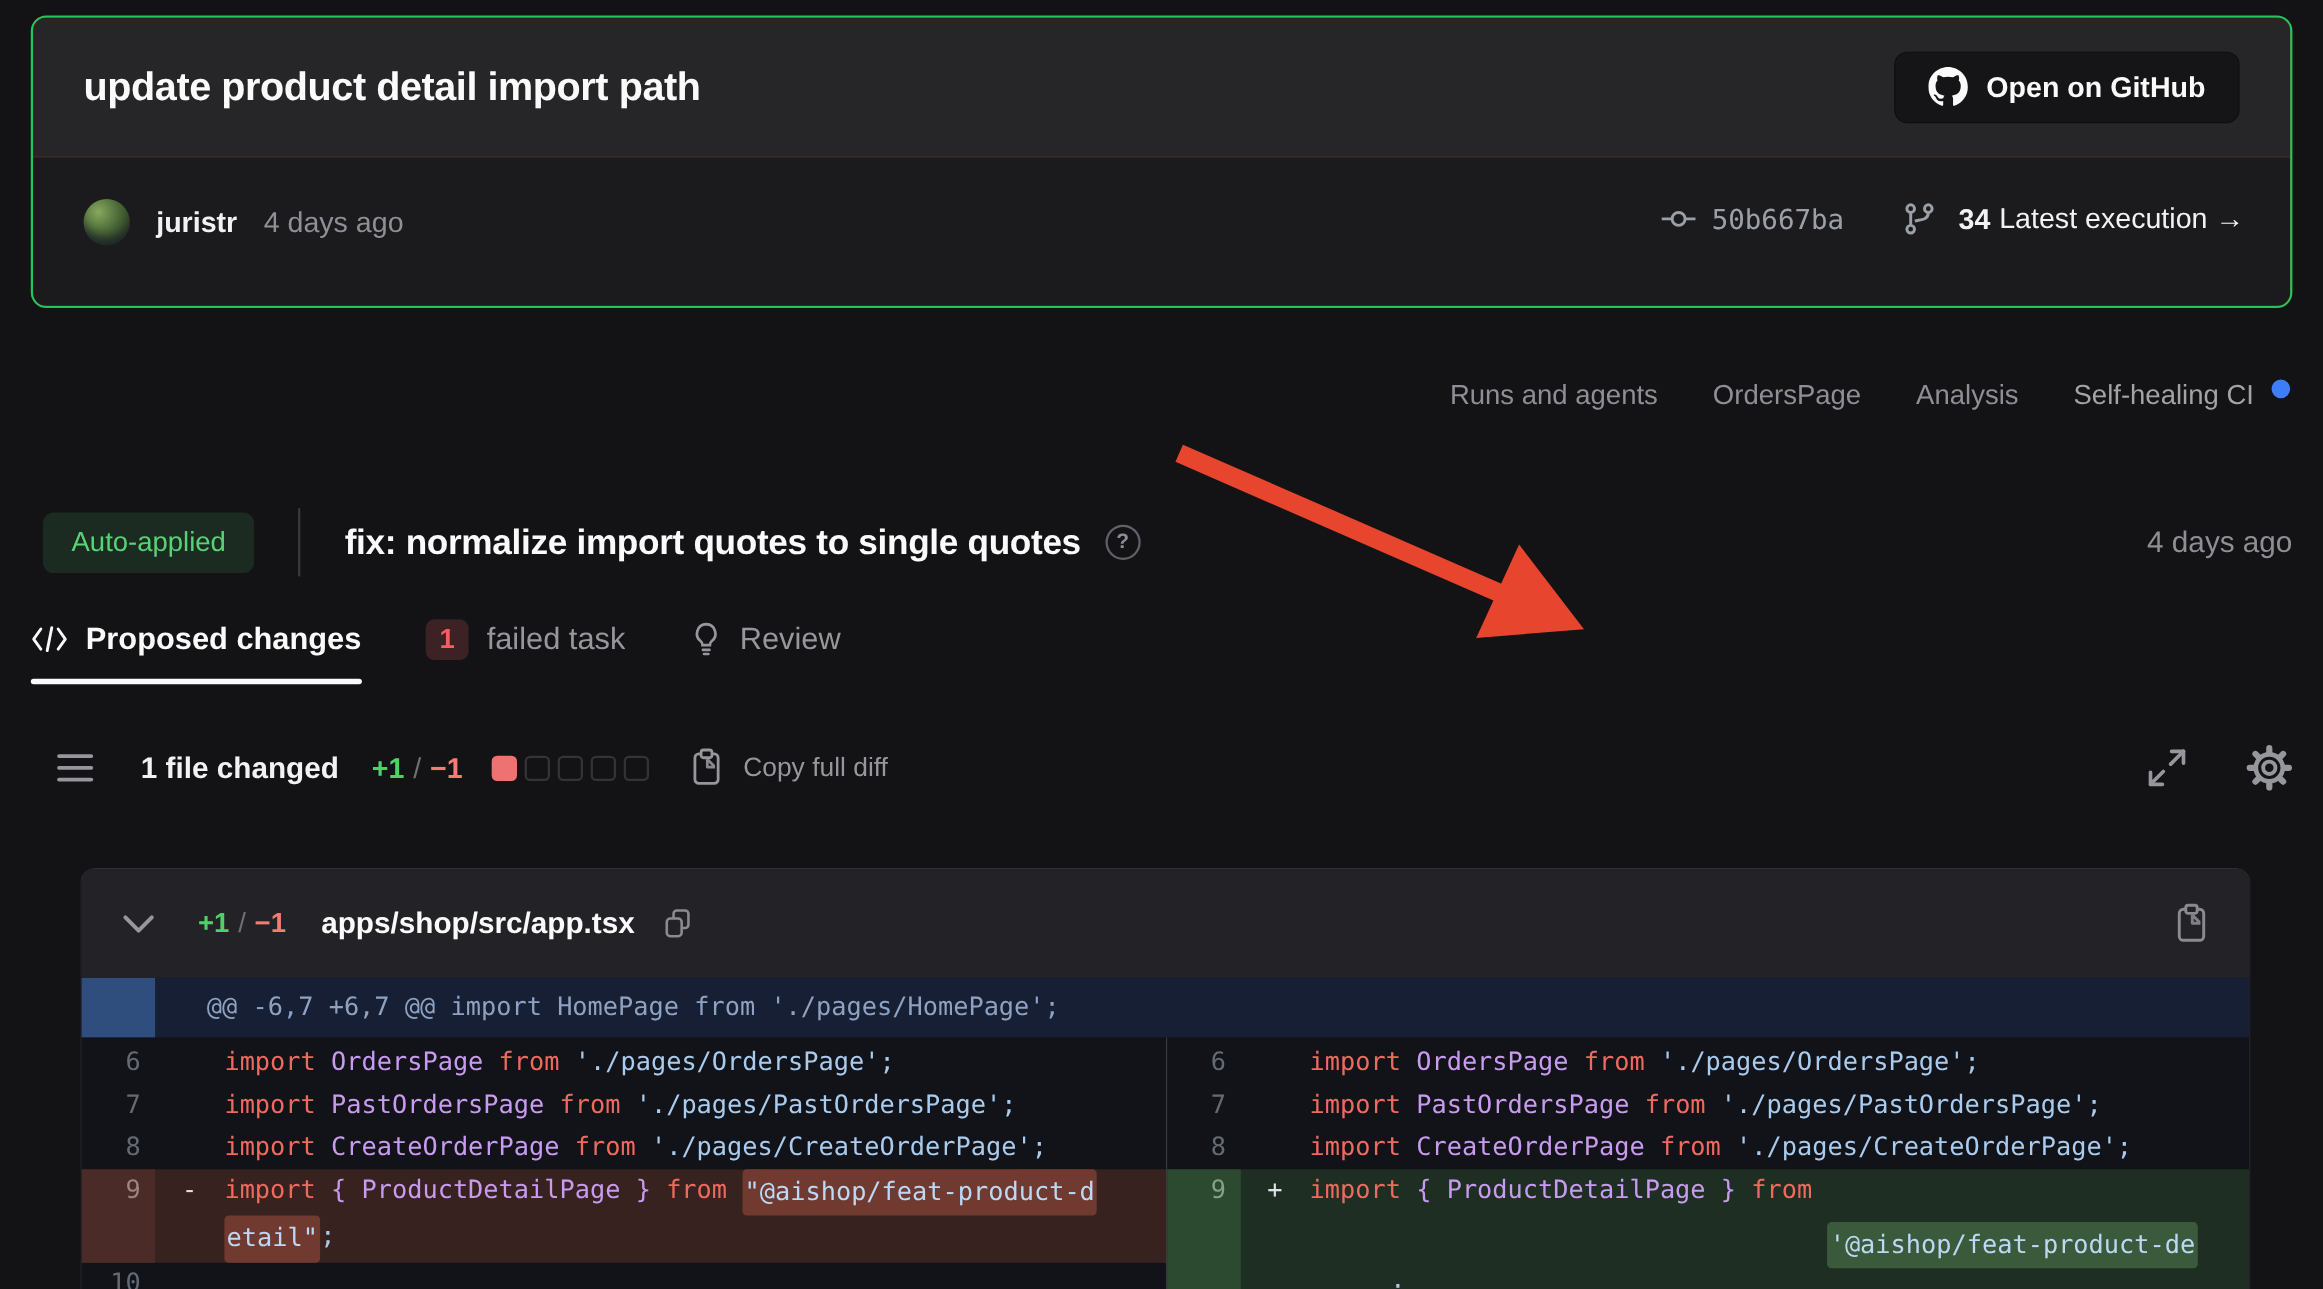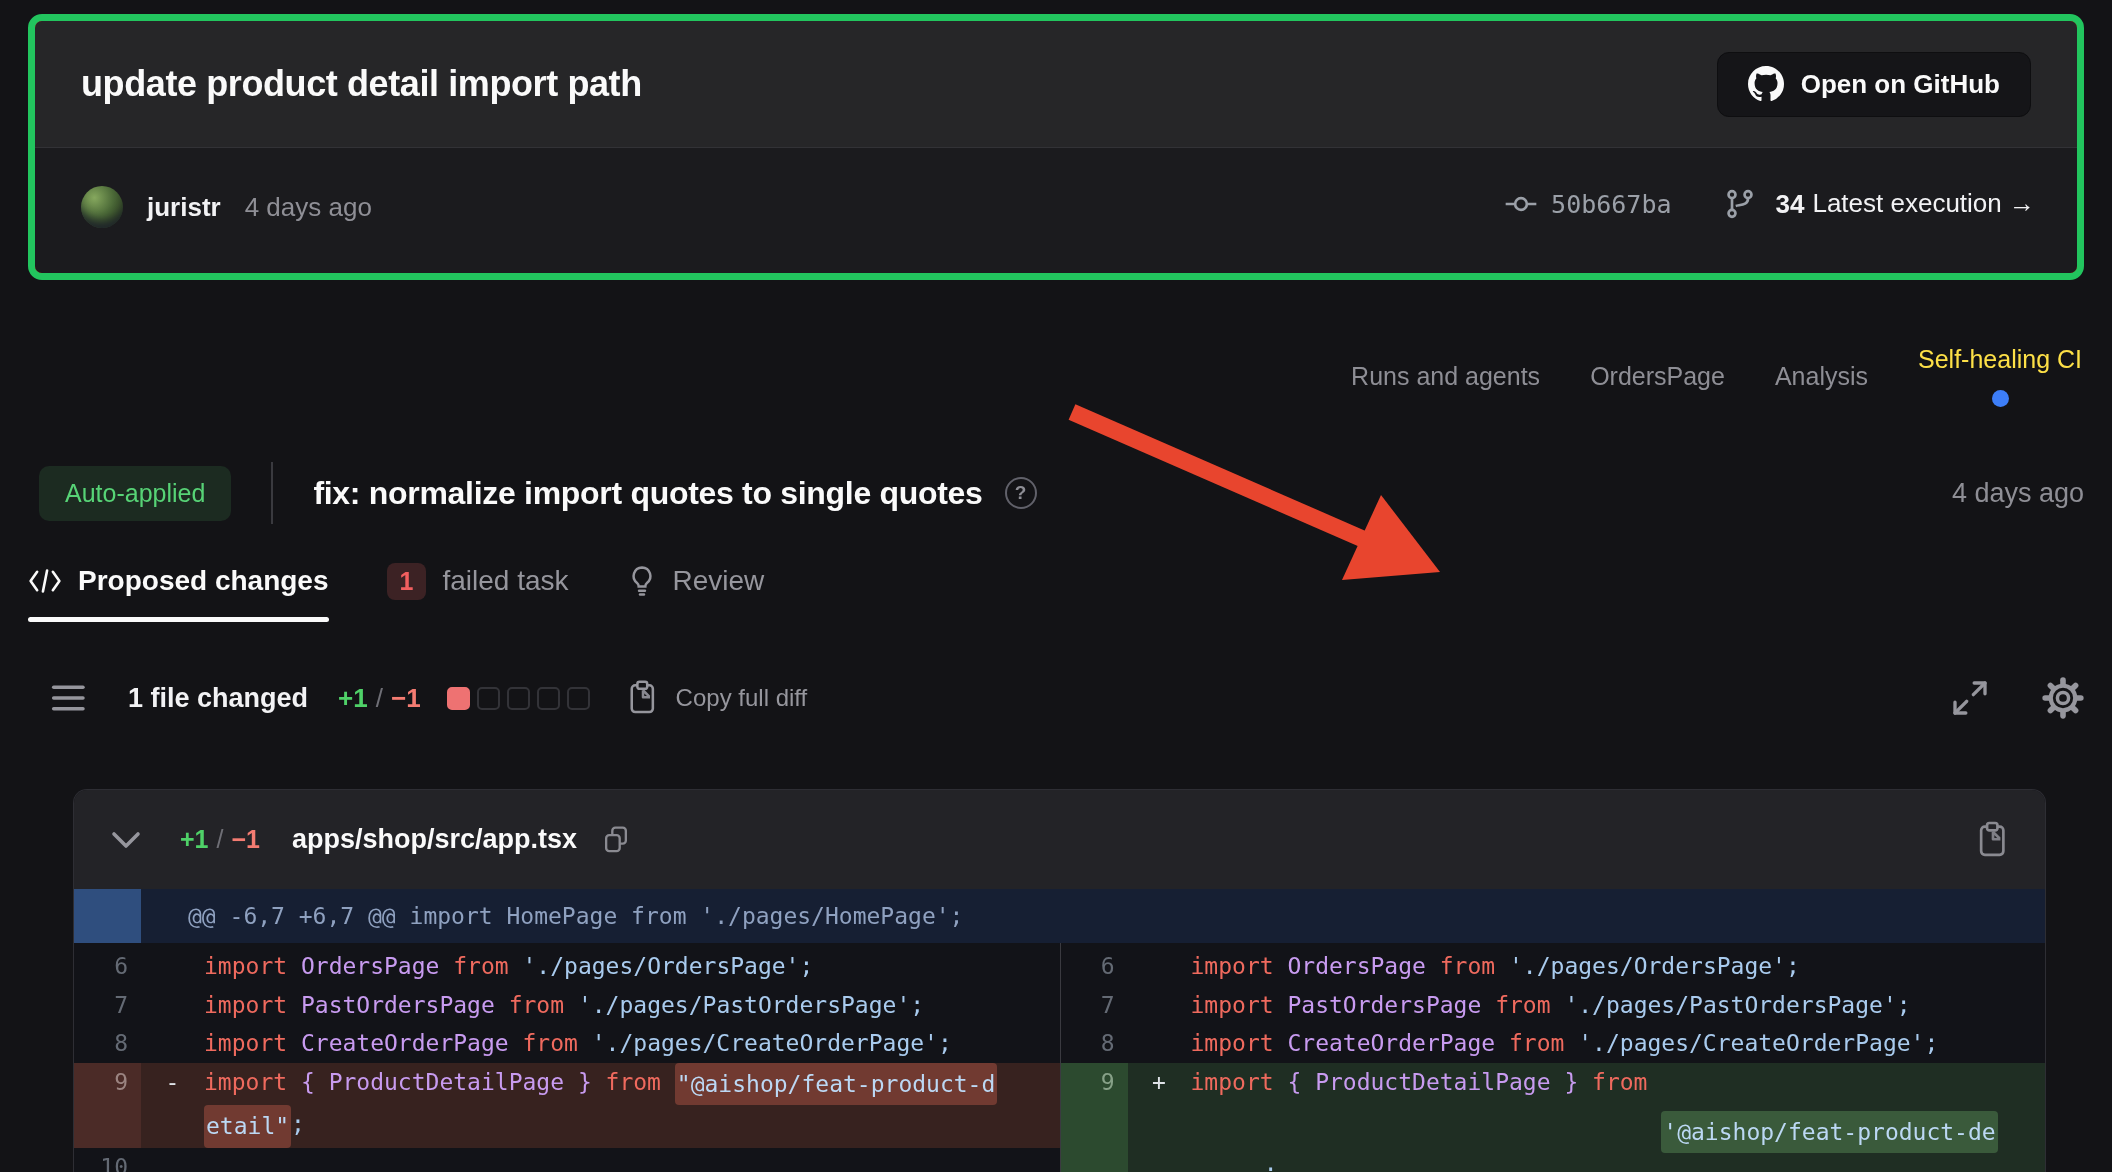--- a/index.html
+++ b/index.html
@@ -6,21 +6,21 @@
   html,body { background:#131316; }
   .page {
     position:relative; width:2112px; height:1172px; overflow:hidden;
     background:#131316; font-family:"Liberation Sans", sans-serif; color:#ececee;
   }
   svg { display:block; }
 
   
   .header-card {
     position:absolute; left:28px; top:14px; width:2056px; height:266px;
-    border:7px solid #22c55e; border-radius:14px; overflow:hidden; background:#c2410c;
+    border:2px solid #22c55e; border-radius:14px; overflow:hidden; background:#c2410c;
   }
   .hc-top {
     height:127px; background:#262628; display:flex; align-items:center;
     padding:0 46px; border-bottom:1px solid #323236;
   }
   .page-title { font-size:36px; font-weight:700; letter-spacing:-0.4px; color:#fafafa; }
   .gh-btn {
     margin-left:auto; height:65px; display:flex; align-items:center; gap:17px;
     background:#151518; border:1px solid #0e0e10; border-radius:12px; padding:0 30px;
     font-size:26px; font-weight:700; color:#fafafa; cursor:pointer;
@@ -38,21 +38,21 @@
   .sha-block { display:flex; align-items:center; gap:14px; margin-top:14px; color:#9ba0a8; }
   .sha-text { font-family:"DejaVu Sans Mono", monospace; font-size:25px; color:#9ba0a8; }
   .exec-block { display:flex; flex-direction:row; gap:8px; }
   .run-row { display:flex; align-items:center; gap:20px; }
   .run-count { font-size:26px; font-weight:700; color:#f2f2f4; }
   .latest-exec { font-size:26px; color:#f2f2f4; cursor:pointer; }
 
   
   .top-nav { position:absolute; right:30px; top:345px; display:flex; align-items:center; gap:50px; }
   .nav-link { font-size:25px; color:#8e8e95; cursor:pointer; }
-  .nav-link.active { color:#fde047; display:flex; align-items:center; gap:16px;flex-direction:column; }
+  .nav-link.active { color:#a3a3a3; display:flex; align-items:flex-start; gap:16px; }
   .nav-dot { width:17px; height:17px; border-radius:50%; background:#3d7ef8; }
 
   
   .fix-row { position:absolute; left:39px; right:28px; top:460px; height:66px; display:flex; align-items:center; }
   .badge-auto {
     background:#1c2b21; color:#57d376; font-size:25px; font-weight:500;
     padding:13px 26px; border-radius:10px; white-space:nowrap;
   }
   .fix-divider { width:2px; height:62px; background:#3a3a3f; margin:0 40px; }
   .fix-title { font-size:32px; font-weight:700; letter-spacing:-0.3px; color:#fafafa; }

